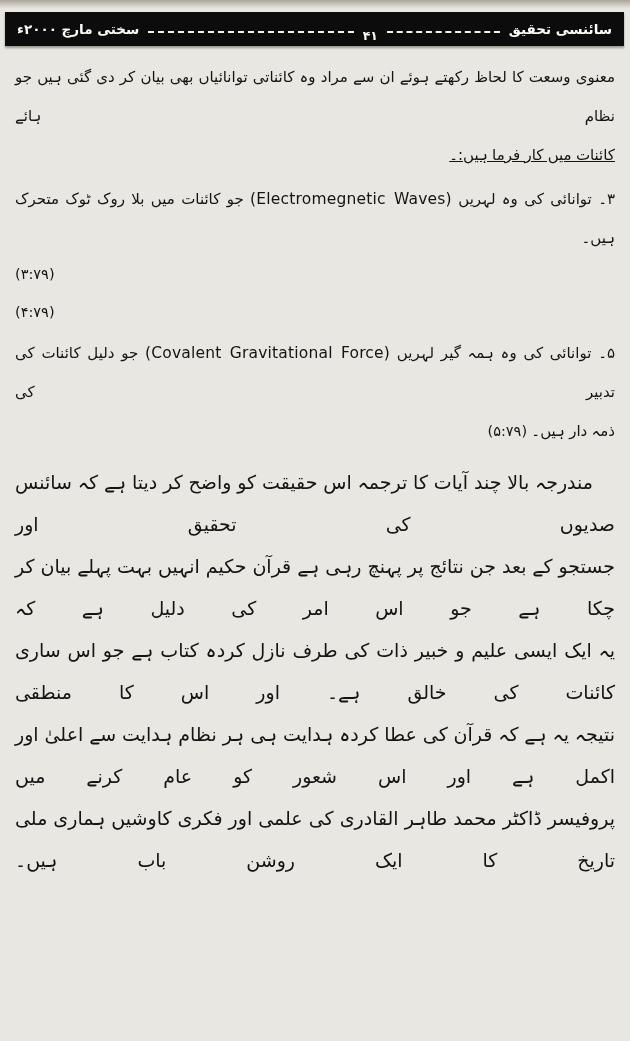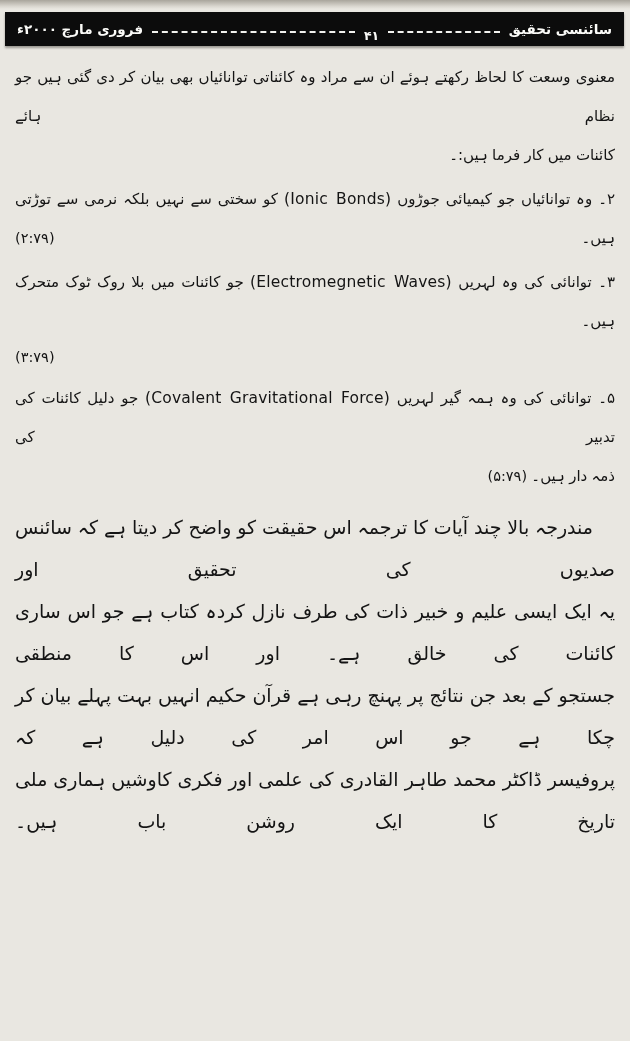--- a/index.html
+++ b/index.html
@@ -21,21 +21,21 @@
   .dash{flex:1;height:0;border-bottom:2px dashed #f2f2ee;margin-top:5px;}
   .dash.short{flex:.55;}
   .header-bar .pgnum{font-size:12.5px;margin-top:12px;}
   
   .content{padding:0 15px;}
   .bline{
     font-size:15px;line-height:39px;
     text-align:justify;text-align-last:justify;
     word-spacing:-.5px;
   }
-  .bline.end-right{text-align:right;text-align-last:right;}
+  .bline.end-right{text-align:right;text-align-last:right;text-decoration:underline;}
   .bline.end-left{text-align:left;text-align-last:left;line-height:33px;}
   .intro{margin-top:12px;}
   .item{margin-top:5px;}
   .eng{
     direction:ltr;unicode-bidi:isolate;display:inline-block;
     font-size:15.5px;letter-spacing:.2px;font-weight:500;word-spacing:3px;
   }
   .ref{direction:ltr;unicode-bidi:isolate;display:inline-block;font-size:14.5px;}
   .tail-line{padding-left:0;padding-right:0;text-align:right;text-align-last:right;}
   .tail-line .inner{display:inline-block;margin-left:51px;}
@@ -48,70 +48,66 @@
 
 <div class="page">
 
   <div class="scan-top"></div>
 
   <div class="header-bar">
     <span>سائنسی تحقیق</span>
     <span class="dash short"></span>
     <span class="pgnum">۴۱</span>
     <span class="dash"></span>
-    <span>فروری مارچ ۲۰۰۰ء</span>
+    <span>سختی مارچ ۲۰۰۰ء</span>
   </div>
 
   <div class="content">
 
     <div class="intro">
       <div class="bline">معنوی وسعت کا لحاظ رکھتے ہوئے ان سے مراد وہ کائناتی توانائیاں بھی بیان کر دی گئی ہیں جو نظام ہائے</div>
       <div class="bline end-right">کائنات میں کار فرما ہیں:۔</div>
     </div>
 
 
-    <div class="item">
-      <div class="bline">
-        <span>۲۔ وہ توانائیاں جو کیمیائی جوڑوں</span>
-        <span class="eng">(Ionic Bonds)</span>
-        <span>کو سختی سے نہیں بلکہ نرمی سے توڑتی ہیں۔</span>
-        <span class="ref">(۲:۷۹)</span>
-      </div>
-    </div>
 
     <div class="item">
       <div class="bline">
         <span>۳۔ توانائی کی وہ لہریں</span>
         <span class="eng">(Electromegnetic Waves)</span>
         <span>جو کائنات میں بلا روک ٹوک متحرک ہیں۔</span>
       </div>
       <div class="bline end-left">
         <span class="ref">(۳:۷۹)</span>
       </div>
     </div>
 
     <div class="item">
+      <div class="bline end-left">
+        <span class="ref">(۴:۷۹)</span>
+      </div>
     </div>
 
     <div class="item">
       <div class="bline">
         <span>۵۔ توانائی کی وہ ہمہ گیر لہریں</span>
         <span class="eng">(Covalent Gravitational Force)</span>
         <span>جو دلیل کائنات کی تدبیر کی</span>
       </div>
       <div class="bline tail-line">
         <span class="inner">
           <span>ذمہ دار ہیں۔</span>
           <span class="ref">(۵:۷۹)</span>
         </span>
       </div>
     </div>
 
     <div class="closing">
       <div class="bline">مندرجہ بالا چند آیات کا ترجمہ اس حقیقت کو واضح کر دیتا ہے کہ سائنس صدیوں کی تحقیق اور</div>
+      <div class="bline">جستجو کے بعد جن نتائج پر پہنچ رہی ہے قرآن حکیم انہیں بہت پہلے بیان کر چکا ہے جو اس امر کی دلیل ہے کہ</div>
       <div class="bline">یہ ایک ایسی علیم و خبیر ذات کی طرف نازل کردہ کتاب ہے جو اس ساری کائنات کی خالق ہے۔ اور اس کا منطقی</div>
-      <div class="bline">جستجو کے بعد جن نتائج پر پہنچ رہی ہے قرآن حکیم انہیں بہت پہلے بیان کر چکا ہے جو اس امر کی دلیل ہے کہ</div>
+      <div class="bline">نتیجہ یہ ہے کہ قرآن کی عطا کردہ ہدایت ہی ہر نظام ہدایت سے اعلیٰ اور اکمل ہے اور اس شعور کو عام کرنے میں</div>
       <div class="bline">پروفیسر ڈاکٹر محمد طاہر القادری کی علمی اور فکری کاوشیں ہماری ملی تاریخ کا ایک روشن باب ہیں۔</div>
     </div>
 
   </div>
 
 </div>
 
 </body></html>

